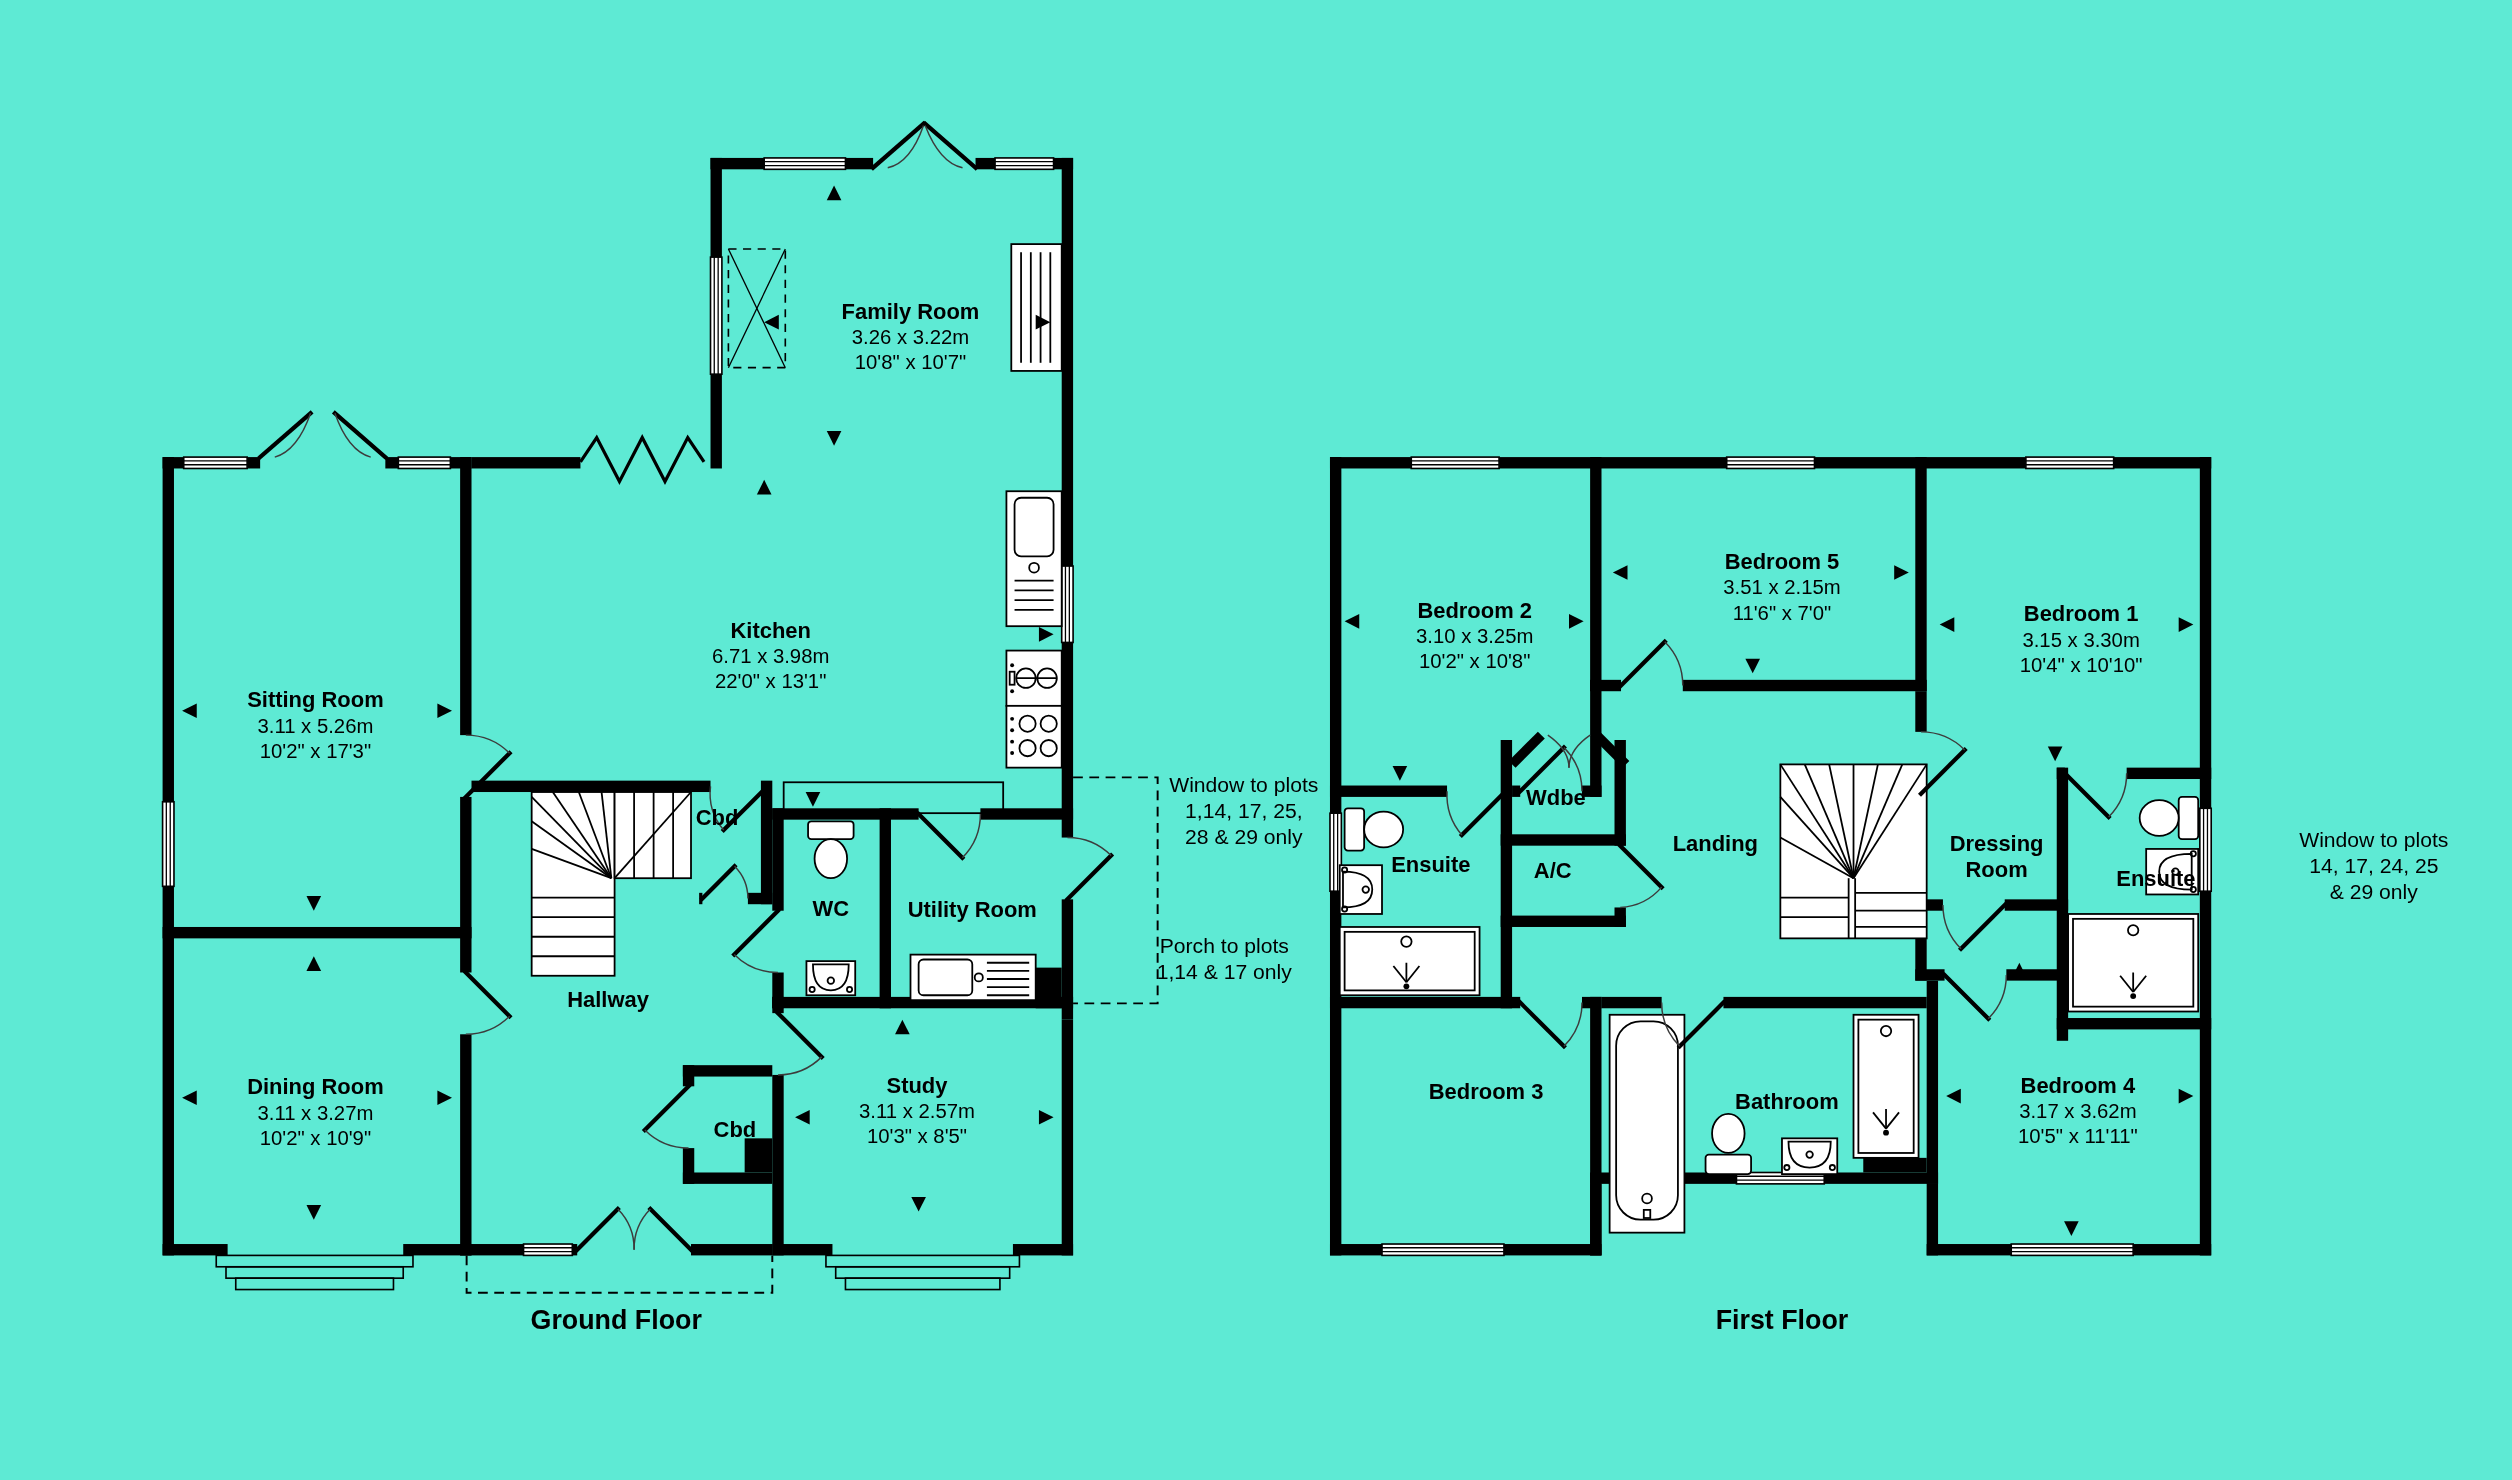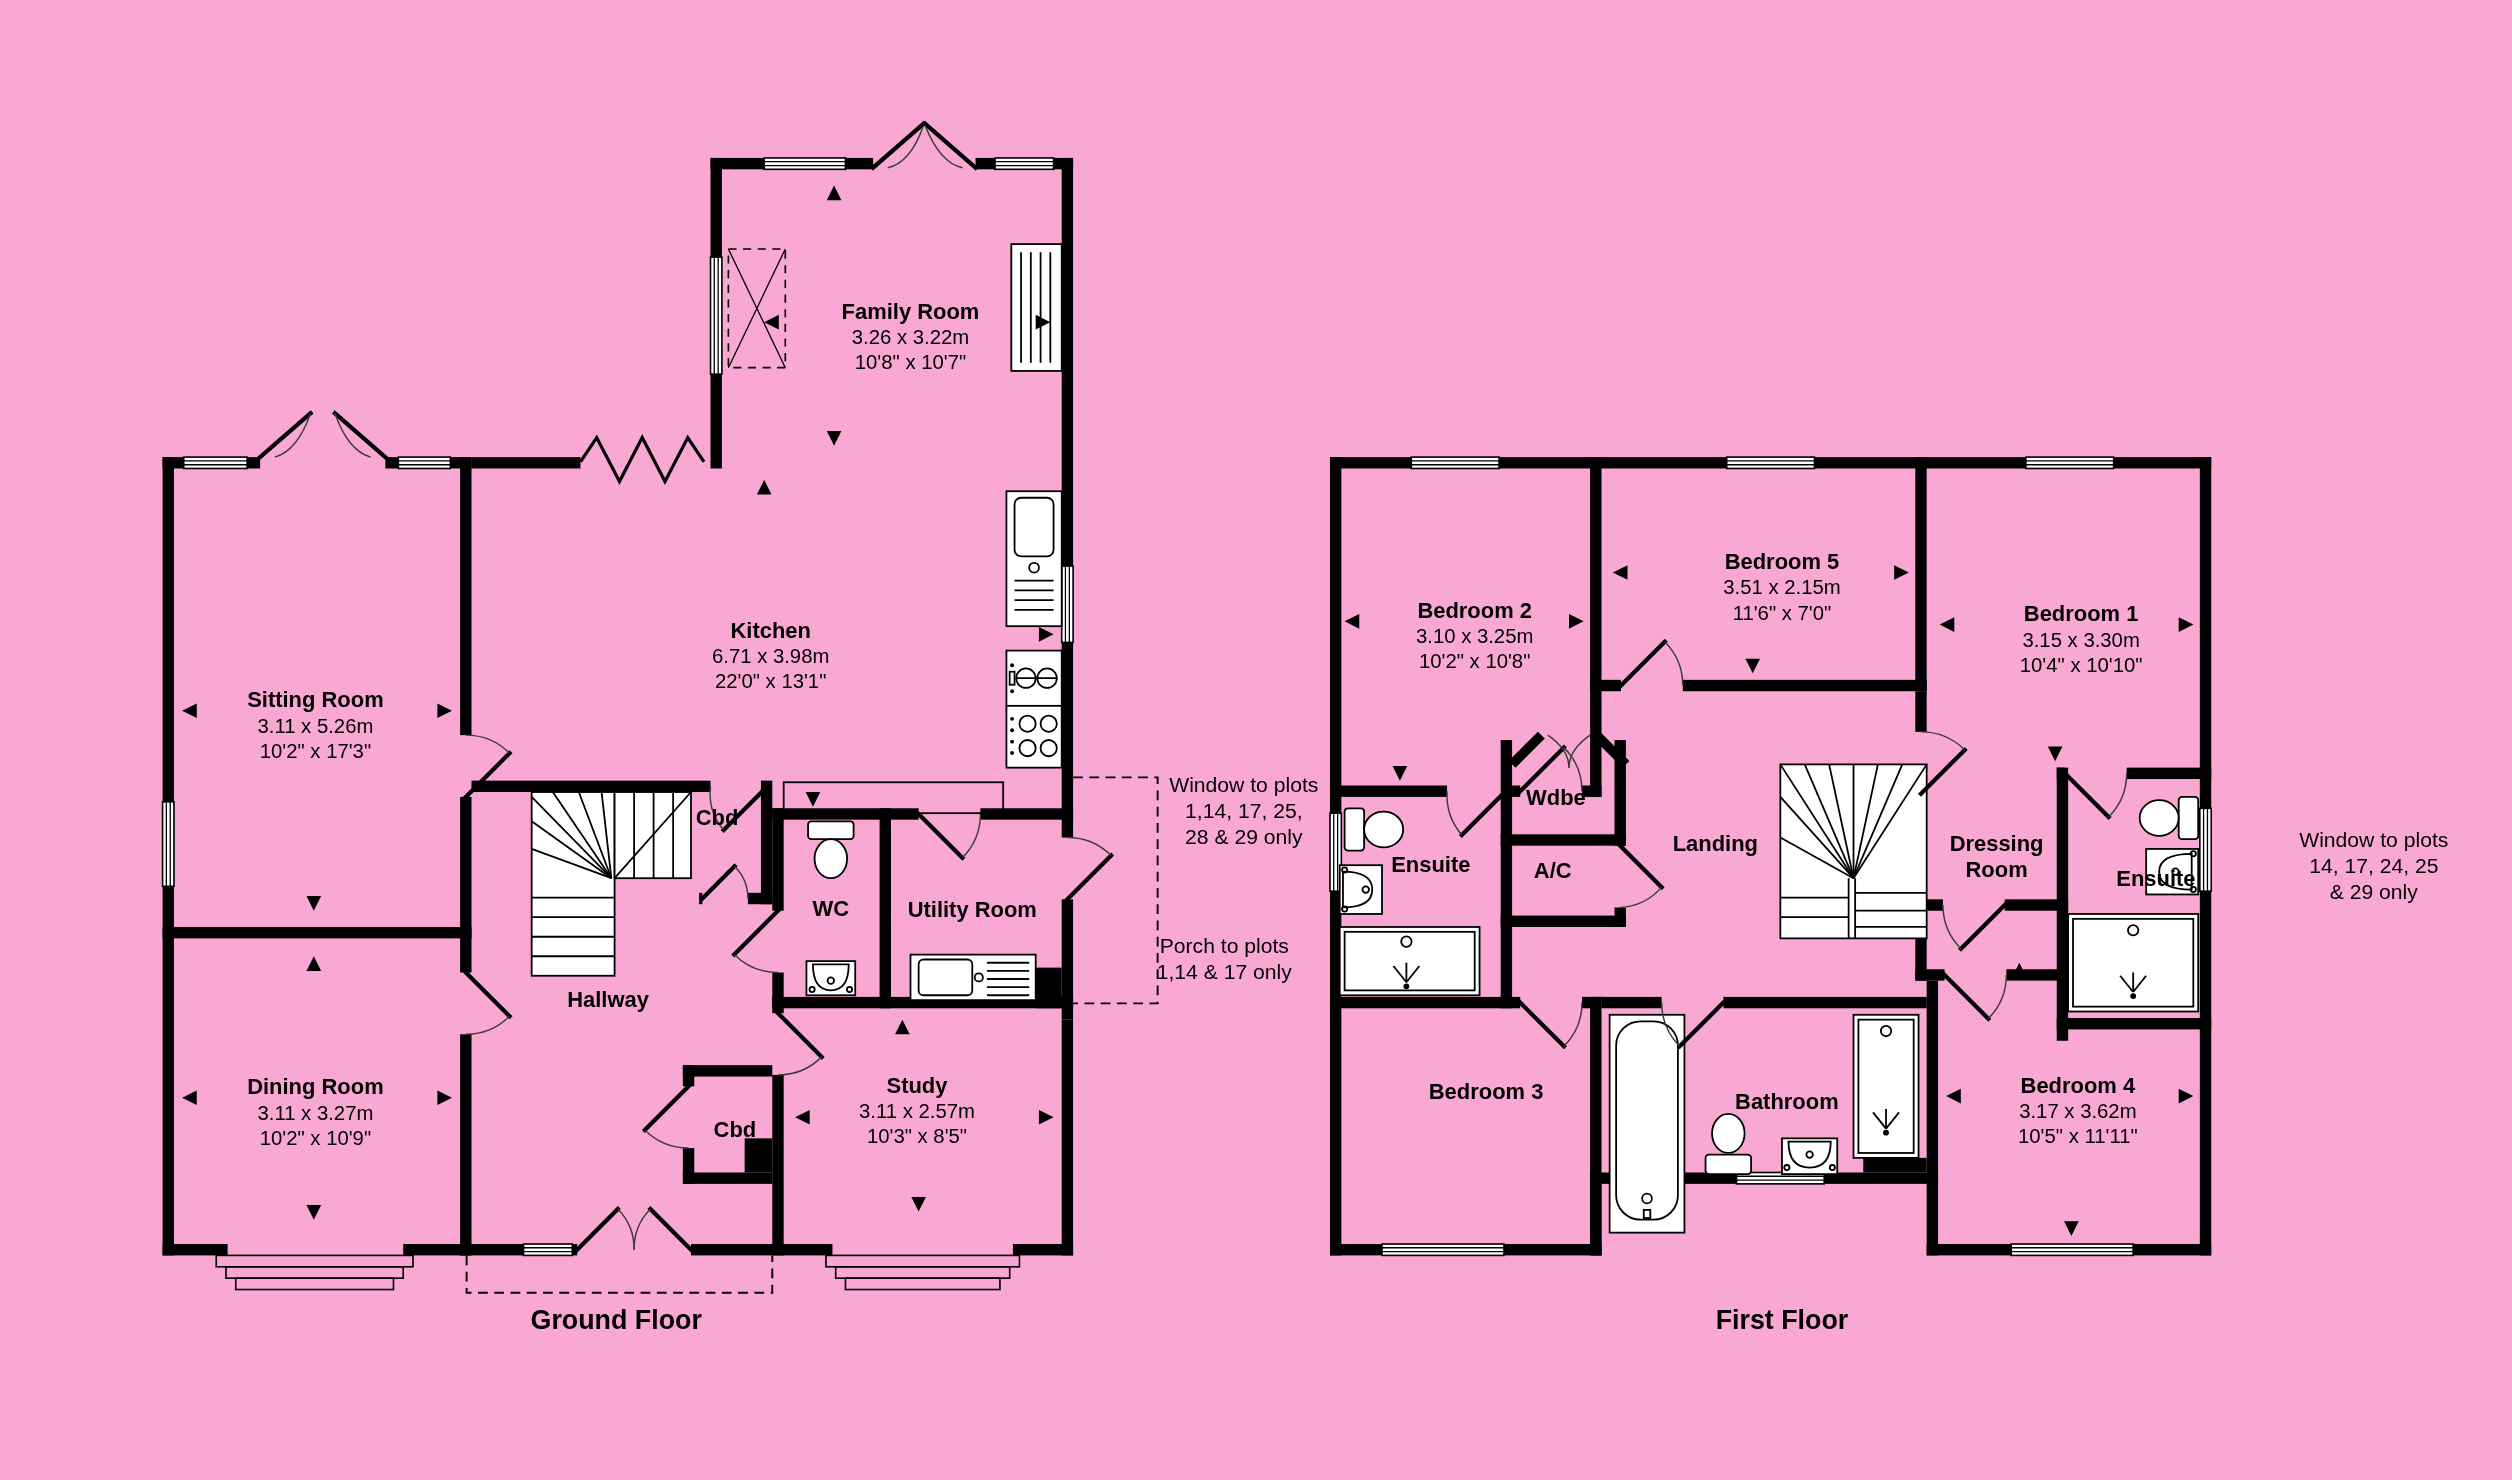--- a/index.html
+++ b/index.html
@@ -1,16 +1,16 @@
 <!DOCTYPE html>
 <html style="font-size:13.8px"><head>
 <meta charset="utf-8">
 <style>
   html,body{margin:0;padding:0;background:#fff;}
-  .canvas{position:relative;width:2512px;height:1480px;background:#f9a8d4;overflow:hidden;}
+  .canvas{position:relative;width:2512px;height:1480px;background:#5eead4;overflow:hidden;}
   svg{position:absolute;top:0;left:0;}
   .wall{fill:#000;}
   .fix{fill:none;stroke:#000;stroke-width:1.1;}
   .fixw{fill:#fff;stroke:#000;stroke-width:1.1;}
   .leaf{stroke:#000;stroke-width:2.6;stroke-linecap:square;}
   .arc{fill:none;stroke:#3c3c3c;stroke-width:0.9;}
   .win{fill:#fff;stroke:#000;stroke-width:1;}
   .winl{stroke:#000;stroke-width:0.8;}
   .dash{fill:none;stroke:#000;stroke-width:1.2;stroke-dasharray:6 4;}
   .bay{fill:none;stroke:#000;stroke-width:1;}

